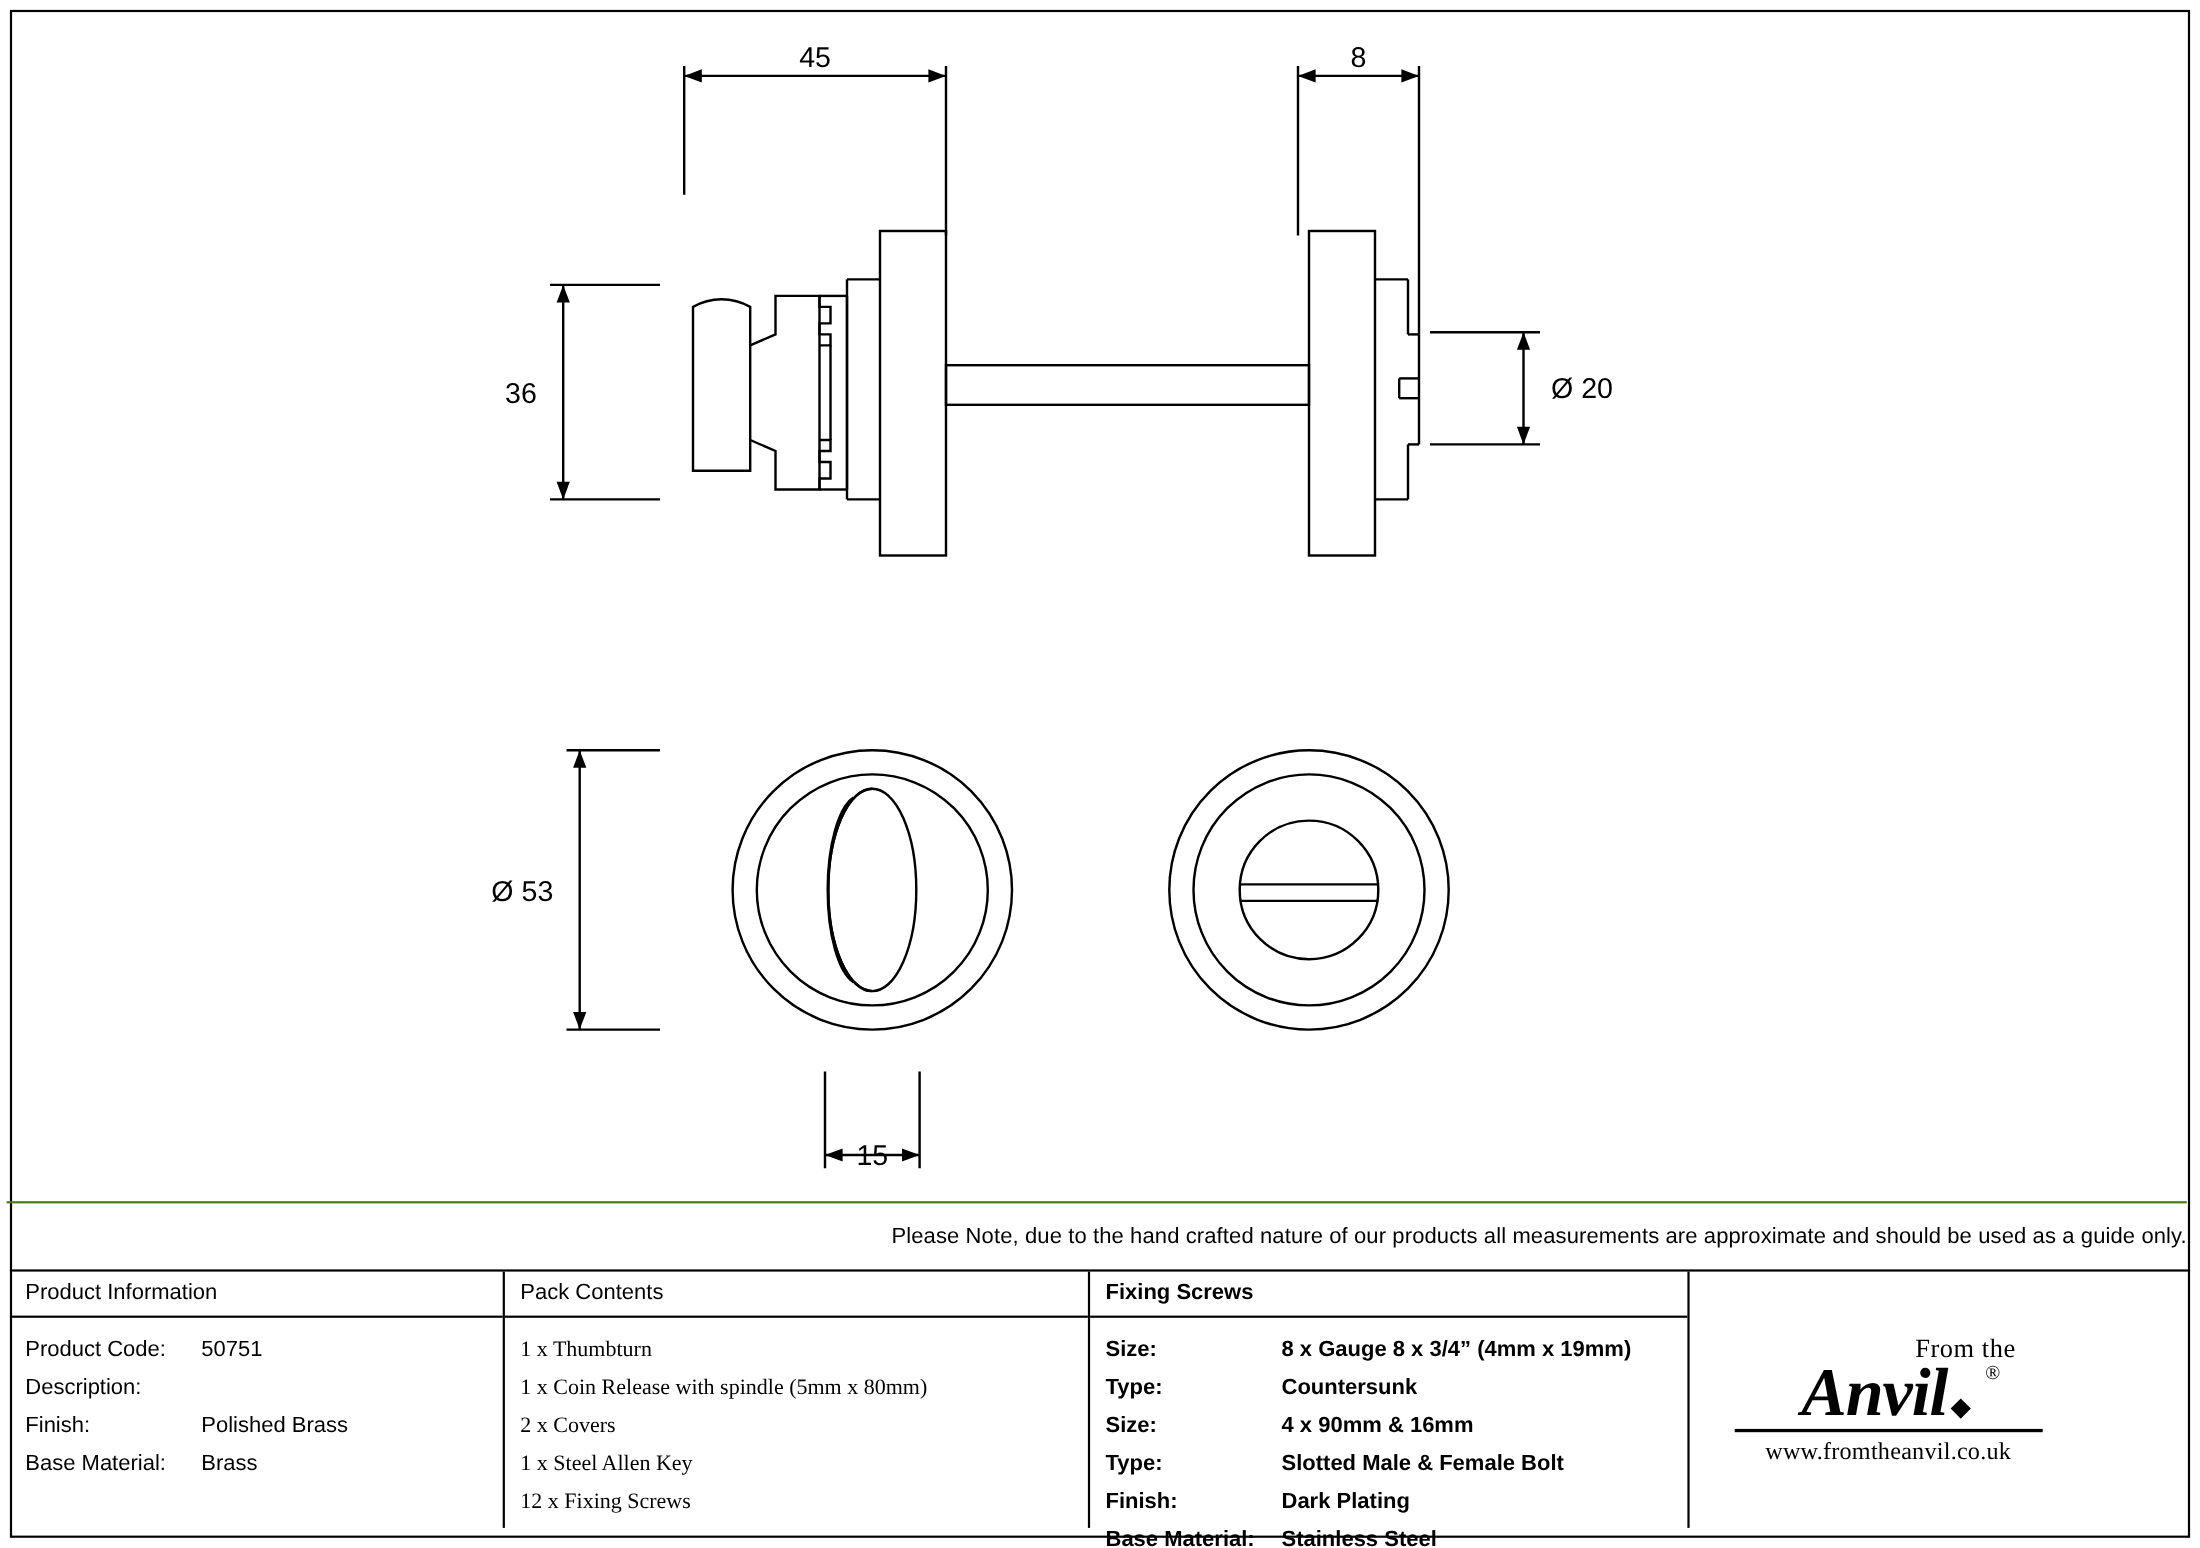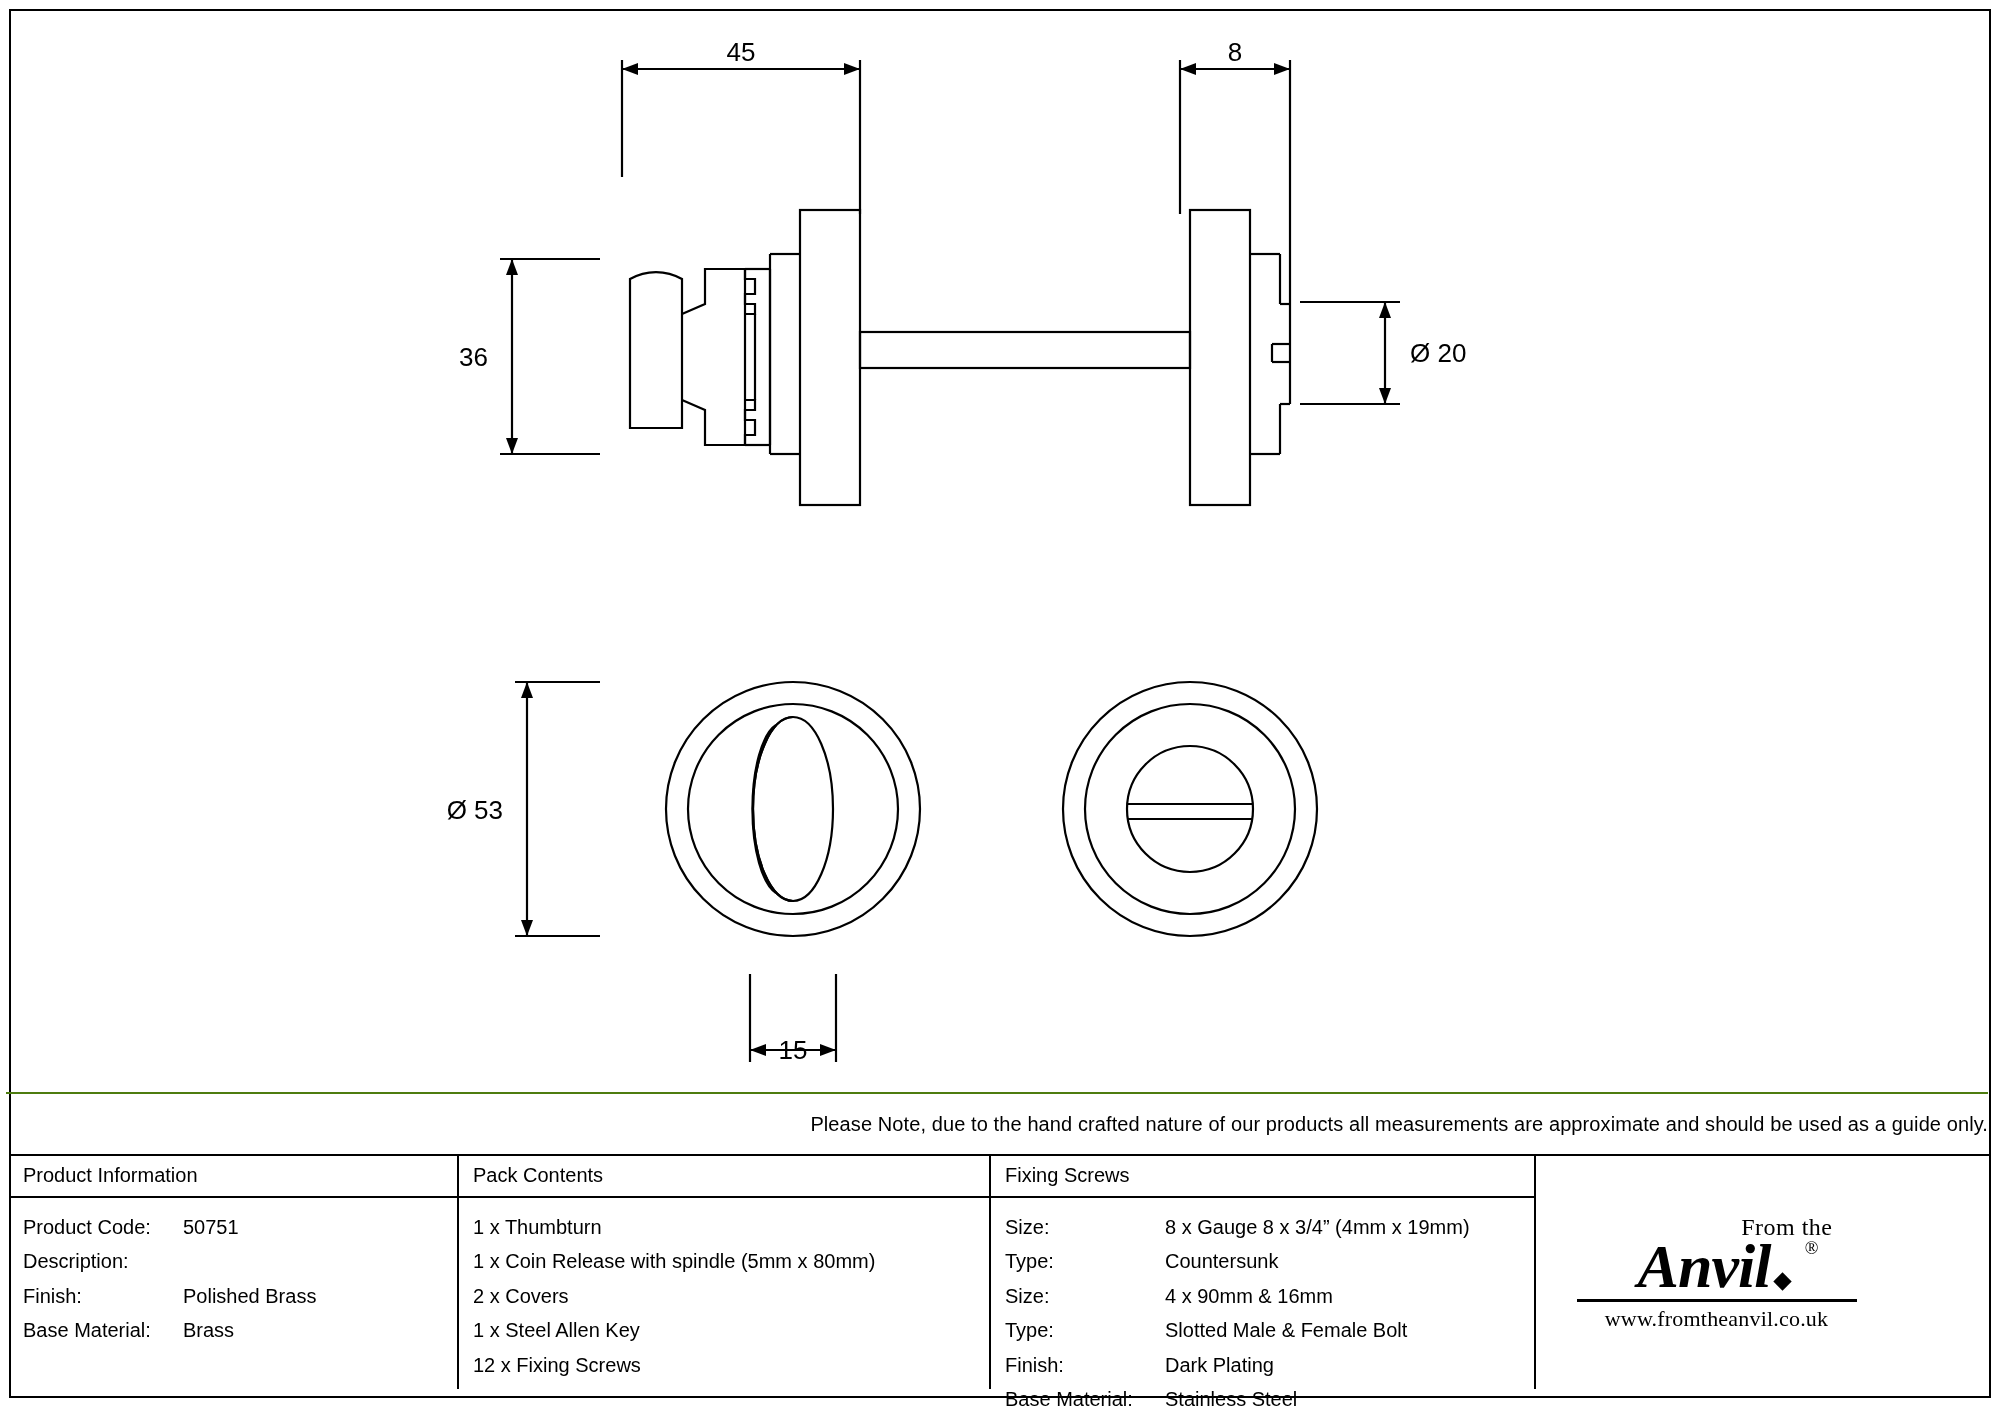--- a/index.html
+++ b/index.html
@@ -71,41 +71,41 @@
     display: flex;
   }
   .col {
     box-sizing: border-box;
     border-right: 2px solid #000;
     position: relative;
   }
   .col:last-child { border-right: none; }
   .col-product { width: 450px; }
   .col-pack { width: 532px; }
-  .col-screws { width: 545px; }
+  .col-screws { width: 545px; font-weight: bold; }
   .col-logo { width: 341px; margin-left: 10px; }
   .col-head {
     font-size: 20px;
     padding: 8px 0 0 14px;
     height: 42px;
     box-sizing: border-box;
     border-bottom: 2px solid #000;
   }
   .col-body {
     padding: 12px 0 0 14px;
     font-size: 20px;
   }
   .kv {
     display: flex;
     line-height: 1.72;
   }
   .kv .k { width: 160px; flex: none; }
   .kv .v { flex: 1; }
   .screws .k { width: 160px; }
-  .packline { line-height: 1.72; }
+  .packline { line-height: 1.72; font-family: Liberation Serif, serif; }
   
   .col-logo {
     display: flex;
     align-items: center;
     justify-content: center;
   }
   .logo-wrap {
     width: 300px;
     text-align: center;
     position: relative;

